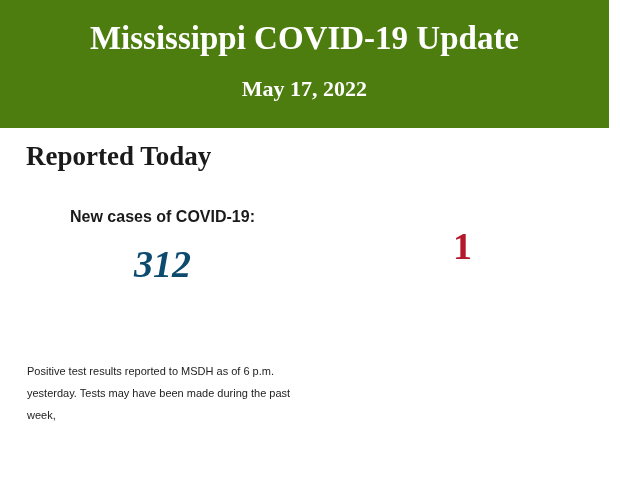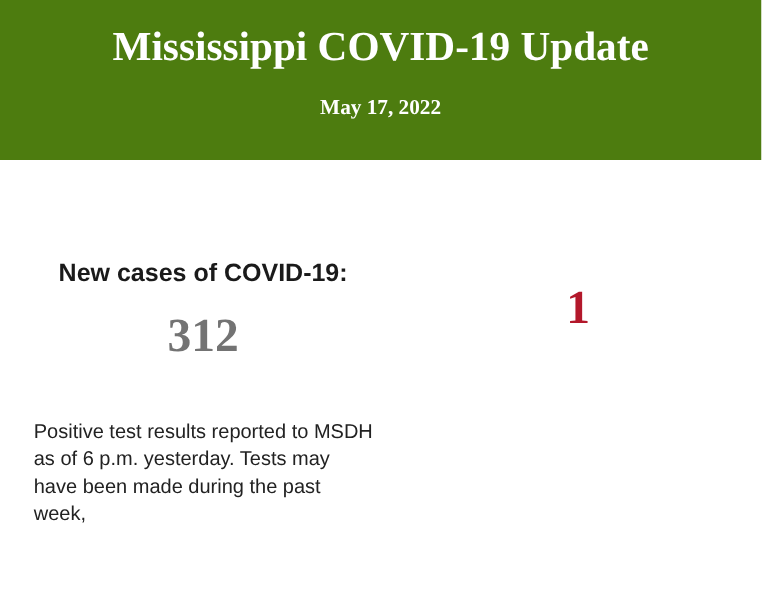--- a/index.html
+++ b/index.html
@@ -41,21 +41,21 @@
   }
   .header-date {
     position: absolute;
     left: 0;
     top: 76px;
     width: 609px;
     text-align: center;
     color: #ffffff;
     font-family: "Liberation Serif", serif;
     font-weight: bold;
-    font-size: 17px;
+    font-size: 22px;
   }
   .section-title {
     position: absolute;
     left: 26px;
     top: 141px;
     color: #1a1a1a;
     font-family: "Liberation Serif", serif;
     font-weight: bold;
     font-size: 27px;
   }
@@ -63,55 +63,56 @@
     position: absolute;
     top: 208px;
   }
   .stat.cases { left: 20px; width: 285px; }
   .stat.deaths { left: 320px; width: 285px; }
 
   .stat-label {
     text-align: center;
     font-family: "Liberation Sans", sans-serif;
     font-weight: bold;
-    font-size: 20px;
+    font-size: 16px;
     color: #1a1a1a;
   }
   .stat-value {
     margin-top: 18px;
     text-align: center;
     font-family: "Liberation Serif", serif;
     font-weight: bold;
     font-size: 38px;
     line-height: 40px;
   }
-  .stat-value.cases-value { color: #737373; }
+  .stat-value.cases-value { color: #0c4a6e; font-style: italic; }
   .stat-value.deaths-value { color: #b3182b; }
 
   .stat-note {
     position: absolute;
-    top: 335px;
+    top: 360px;
     font-family: "Liberation Sans", sans-serif;
-    font-size: 16px;
+    font-size: 11px;
     line-height: 22px;
     color: #222222;
   }
   .stat-note.cases-note { left: 27px; width: 272px; }
   .stat-note.deaths-note { left: 325px; width: 280px; }
 </style>
 </head>
 <body>
 
 <div class="page">
 
   <div class="header-band">
     <div class="header-title">Mississippi COVID-19 Update</div>
     <div class="header-date">May 17, 2022</div>
   </div>
 
+  <div class="section-title">Reported Today</div>
 
   <div class="stat cases">
     <div class="stat-label">New cases of COVID-19:</div>
     <div class="stat-value cases-value">312</div>
   </div>
 
   <div class="stat deaths">
     <div class="stat-value deaths-value">1</div>
   </div>
 

